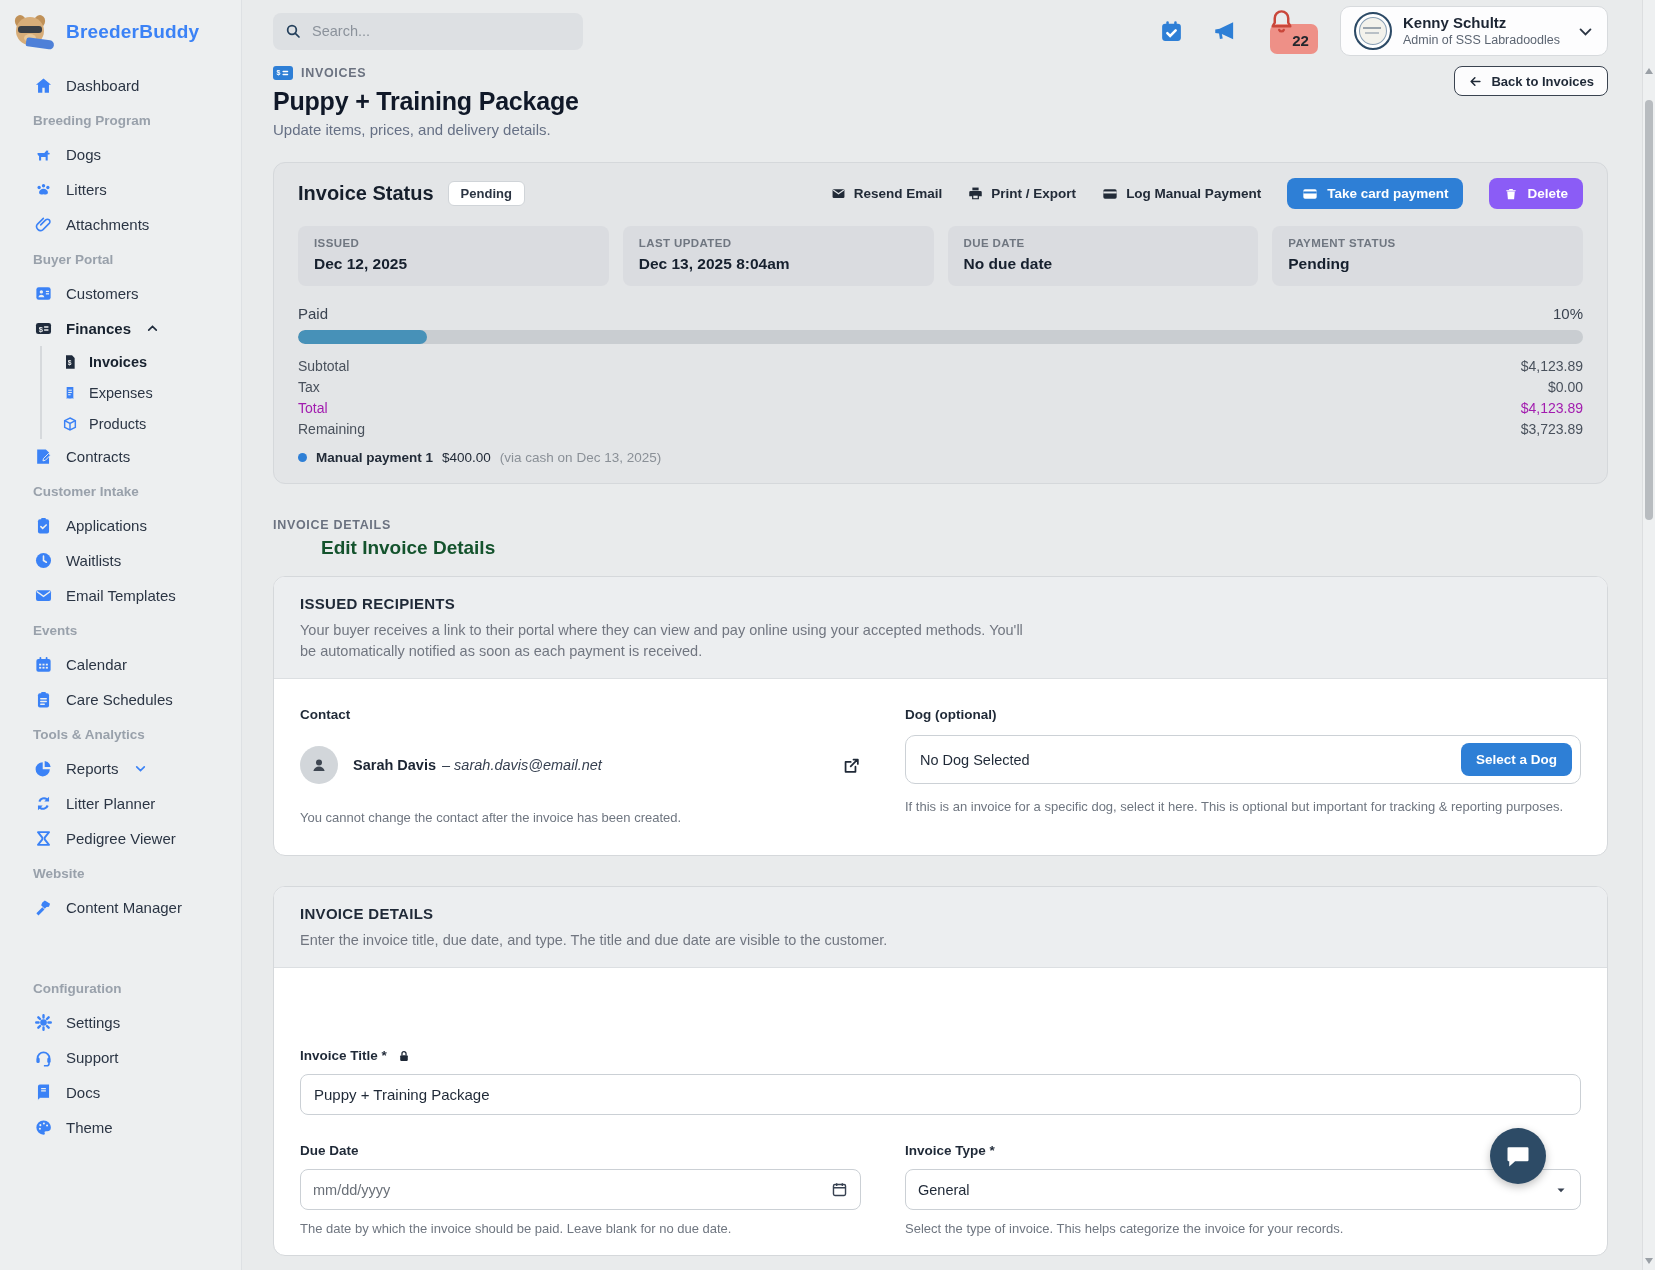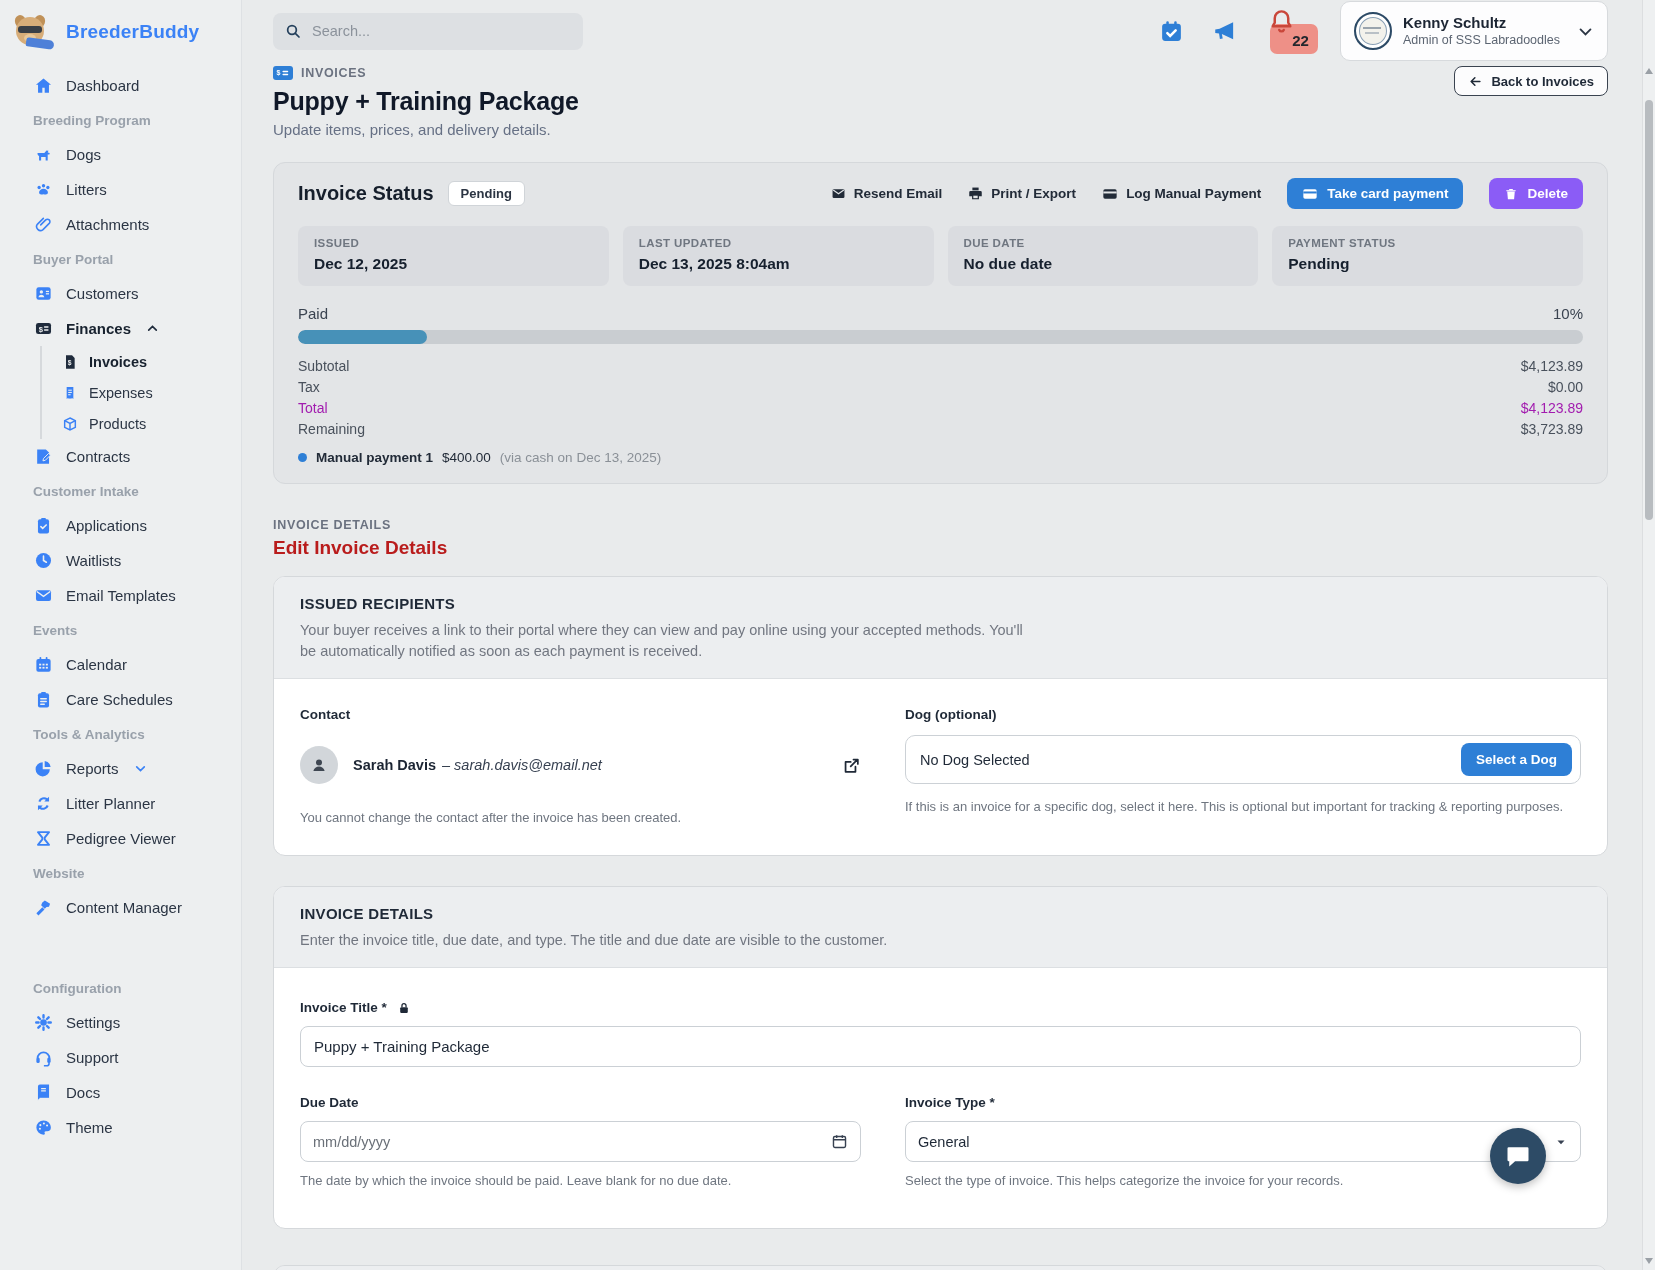--- a/index.html
+++ b/index.html
@@ -38,21 +38,21 @@
   .search{width:310px;height:37px;background:#dde0e3;border-radius:8px;display:flex;align-items:center;gap:9px;padding:0 12px;box-sizing:border-box;}
   .search .icn{color:#24405c;}
   .search input{border:none;background:transparent;outline:none;font-size:14.5px;color:#333;width:100%;}
   .search input::placeholder{color:#8b929b;}
   .topbar-right{margin-left:auto;display:flex;align-items:center;gap:28px;}
   .tb-blue{color:#2e7fd6;}
   .bell-wrap{position:relative;width:52px;height:46px;margin-right:-6px;}
   .bell-wrap .badge-bg{position:absolute;right:0;bottom:0;width:48px;height:30px;background:#ee9087;border-radius:7px;}
   .bell-wrap .icn{position:absolute;left:2px;top:0;color:#c9463a;}
   .bell-count{position:absolute;right:9px;bottom:5px;font-size:15px;font-weight:700;color:#23272e;}
-  .profile{display:flex;align-items:center;gap:11px;background:#fdfdfe;border:1px solid #d7dadd;border-radius:10px;padding:6px 13px;height:60px;box-sizing:border-box;min-width:252px;cursor:pointer;}
+  .profile{display:flex;align-items:center;gap:11px;background:#fdfdfe;border:1px solid #d7dadd;border-radius:10px;padding:6px 13px;height:50px;box-sizing:border-box;min-width:252px;cursor:pointer;}
   .p-avatar{width:38px;height:38px;border-radius:50%;background:#f3f2ec;border:2px solid #2c4a66;box-shadow:inset 0 0 0 3px #fff, inset 0 0 0 4px #8aa0b5;position:relative;box-sizing:border-box;}
   .p-avatar i{position:absolute;left:7px;top:13px;width:18px;height:2px;background:#9aa4ad;}
   .p-avatar em{position:absolute;left:9px;top:18px;width:14px;height:2px;background:#b9c0c6;}
   .p-name{font-size:15px;font-weight:700;color:#1c2533;line-height:1.25;}
   .p-role{font-size:12.5px;color:#5c6572;line-height:1.25;}
   .p-caret{color:#2b3544;margin-left:6px;}
 
   
   .header-row{display:flex;align-items:flex-start;margin-top:4px;}
   .breadcrumb{display:flex;gap:8px;align-items:center;}
@@ -84,41 +84,41 @@
   .sum-row{display:flex;justify-content:space-between;font-size:14px;color:#49515c;padding:2.5px 0;}
   .sum-row.bold{font-weight:400;color:#a21caf;}
   .payment-note{display:flex;align-items:center;gap:9px;margin-top:11px;font-size:13.5px;}
   .dot{width:9px;height:9px;border-radius:50%;background:#2e7fd6;}
   .pn-name{font-weight:700;color:#222b38;}
   .pn-amount{color:#222b38;}
   .pn-detail{color:#8a9097;}
 
   
   .section-label{margin-top:34px;font-size:12.5px;color:#6b7280;font-weight:600;letter-spacing:.7px;}
-  .section-heading{font-size:19px;font-weight:700;margin-top:5px;color:#b91c1c;}
+  .section-heading{font-size:19px;font-weight:700;margin-top:5px;color:#14532d;margin-left:48px;}
 
   
   .card{background:#fff;border:1px solid #d5d8db;border-radius:12px;margin-top:17px;overflow:hidden;}
   .card-head{background:#eceef0;padding:18px 26px 16px;border-bottom:1px solid #dcdfe2;}
   .card-title{font-size:15px;font-weight:700;color:#1f2937;letter-spacing:.3px;}
   .card-desc{font-size:14.5px;color:#717680;margin-top:8px;line-height:1.45;max-width:740px;}
   .recip-grid{display:grid;grid-template-columns:1fr 676px;gap:44px;padding:28px 26px 30px;}
   .field-label{font-size:13.5px;font-weight:700;color:#1f2937;}
   .contact-row{display:flex;align-items:center;margin-top:24px;}
   .avatar{width:38px;height:38px;border-radius:50%;background:#d2d6da;display:flex;align-items:center;justify-content:center;color:#3f4752;}
   .contact-name{font-size:14.5px;font-weight:700;margin-left:15px;color:#1c2533;}
   .contact-sep{font-size:14.5px;color:#374151;margin-left:6px;}
   .contact-email{font-size:14.5px;font-style:italic;color:#374151;margin-left:4px;}
   .ext-icon{margin-left:auto;color:#1f2937;cursor:pointer;}
   .contact-note{font-size:13px;color:#6f7680;margin-top:26px;}
   .dog-box{margin-top:13px;border:1px solid #ccd1d6;border-radius:10px;display:flex;align-items:center;padding:7px 8px 7px 14px;background:#fff;}
   .dog-value{font-size:14.5px;color:#1f2937;}
   .dog-btn{margin-left:auto;background:#2e7fd6;color:#fff;font-size:13.5px;font-weight:700;border-radius:8px;padding:9px 15px;cursor:pointer;}
   .dog-help{font-size:13px;color:#6f7680;margin-top:13px;line-height:1.5;}
-  .body-pad{padding:32px 26px 40px;}
+  .body-pad{padding:32px 26px 19px;margin-top:48px;}
   .label-row{display:flex;align-items:center;gap:10px;}
   .label-row .icn{color:#1f2937;}
   .text-input{width:100%;box-sizing:border-box;height:41px;border:1px solid #cbd0d5;border-radius:8px;padding:0 13px;font-size:15px;color:#1f2937;background:#fff;margin-top:11px;outline:none;font-family:"Liberation Sans",sans-serif;}
   .form-grid{display:grid;grid-template-columns:1fr 676px;gap:44px;margin-top:28px;}
   .fake-input{height:41px;border:1px solid #cbd0d5;border-radius:8px;display:flex;align-items:center;padding:0 12px;margin-top:11px;background:#fff;box-sizing:border-box;cursor:pointer;}
   .date-text{color:#6a7078;font-size:14.5px;}
   .fake-input .right{margin-left:auto;color:#374151;display:flex;align-items:center;}
   .select-text{color:#1f2937;font-size:14.5px;}
   .help{font-size:13px;color:#6f7680;margin-top:11px;}
 

